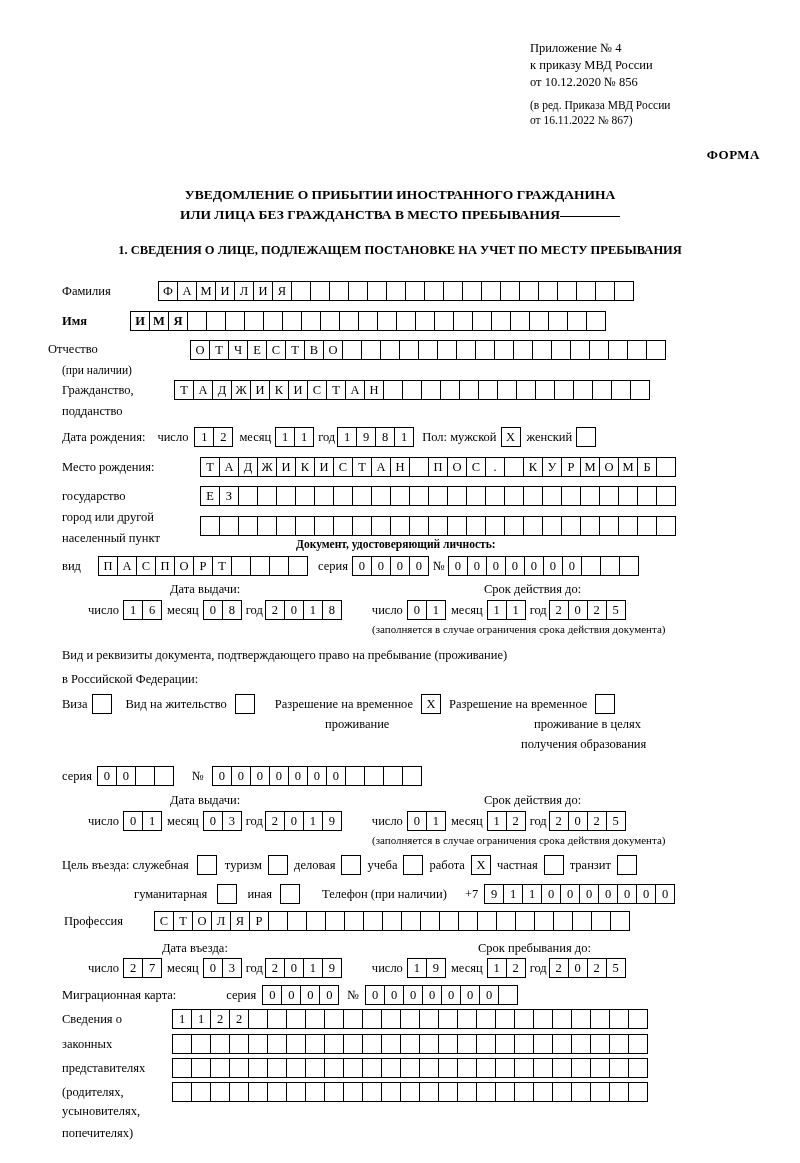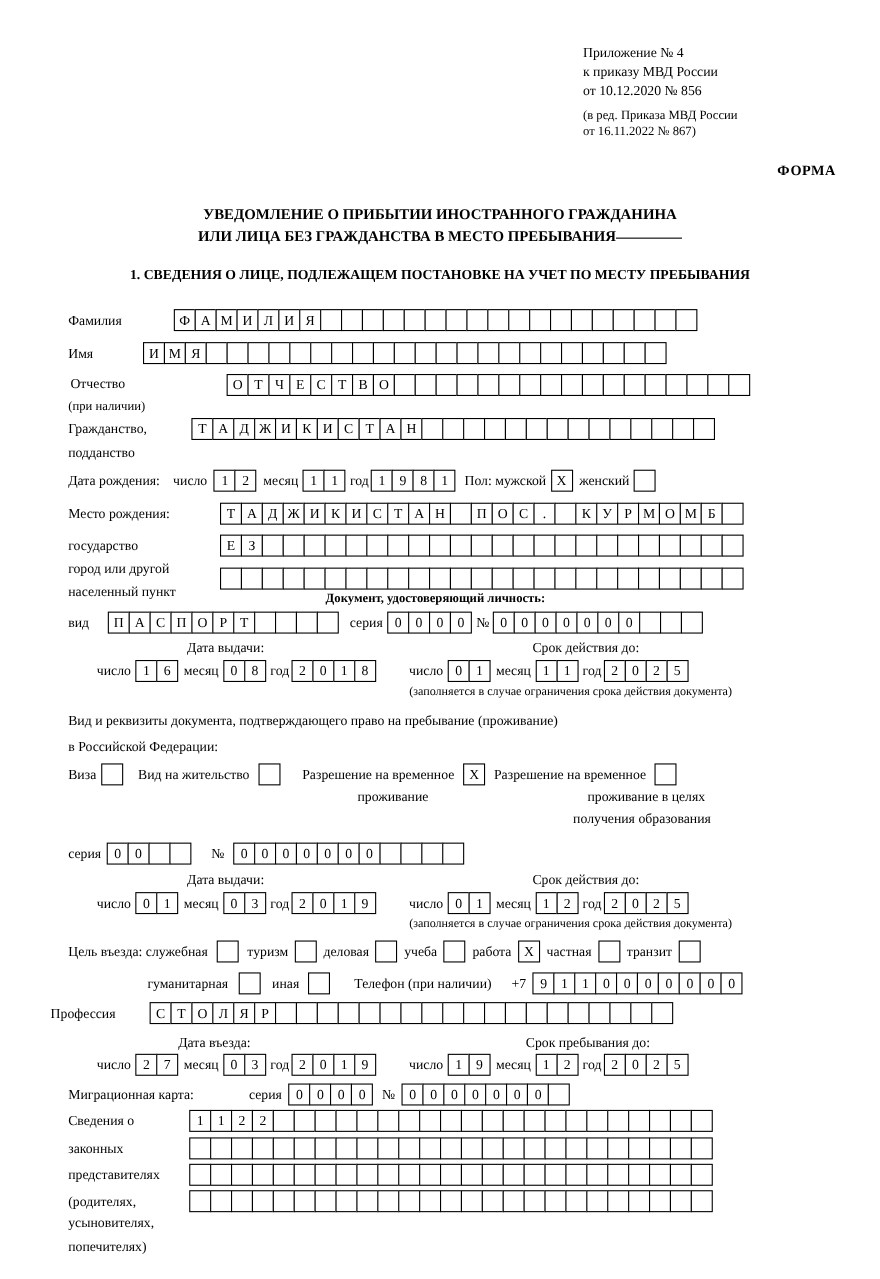--- a/index.html
+++ b/index.html
@@ -106,21 +106,21 @@
         <span class="c"></span>
         <span class="c"></span>
         <span class="c"></span>
         <span class="c"></span>
         <span class="c"></span>
         <span class="c"></span>
         <span class="c"></span>
       </span>
   </div>
 
-  <div class="row" style="top:311px;left:62px;">
+  <div class="row" style="top:311px;left:62px;font-weight:bold;">
     <span class="lbl" style="width:68px">Имя</span>
     <span class="cells">
         <span class="c">И</span>
         <span class="c">М</span>
         <span class="c">Я</span>
         <span class="c"></span>
         <span class="c"></span>
         <span class="c"></span>
         <span class="c"></span>
         <span class="c"></span>
@@ -137,21 +137,21 @@
         <span class="c"></span>
         <span class="c"></span>
         <span class="c"></span>
         <span class="c"></span>
         <span class="c"></span>
         <span class="c"></span>
         <span class="c"></span>
       </span>
   </div>
 
-  <div class="row" style="top:342px;left:64px;justify-content:flex-end;">
+  <div class="row" style="top:342px;left:48px;justify-content:flex-end;">
     <span class="lbl" style="width:140px">Отчество</span>
     <span class="cells" style="position:absolute;left:142px">
         <span class="c">О</span>
         <span class="c">Т</span>
         <span class="c">Ч</span>
         <span class="c">Е</span>
         <span class="c">С</span>
         <span class="c">Т</span>
         <span class="c">В</span>
         <span class="c">О</span>
@@ -575,21 +575,21 @@
         <span class="c">0</span>
         <span class="c">0</span>
         <span class="c">0</span>
         <span class="c">0</span>
         <span class="c">0</span>
         <span class="c">0</span>
         <span class="c">0</span>
       </span>
   </div>
 
-  <div class="row" style="top:911px;left:46px;">
+  <div class="row" style="top:911px;left:64px;">
     <span class="lbl" style="width:90px">Профессия</span>
     <span class="cells">
         <span class="c">С</span>
         <span class="c">Т</span>
         <span class="c">О</span>
         <span class="c">Л</span>
         <span class="c">Я</span>
         <span class="c">Р</span>
         <span class="c"></span>
         <span class="c"></span>

